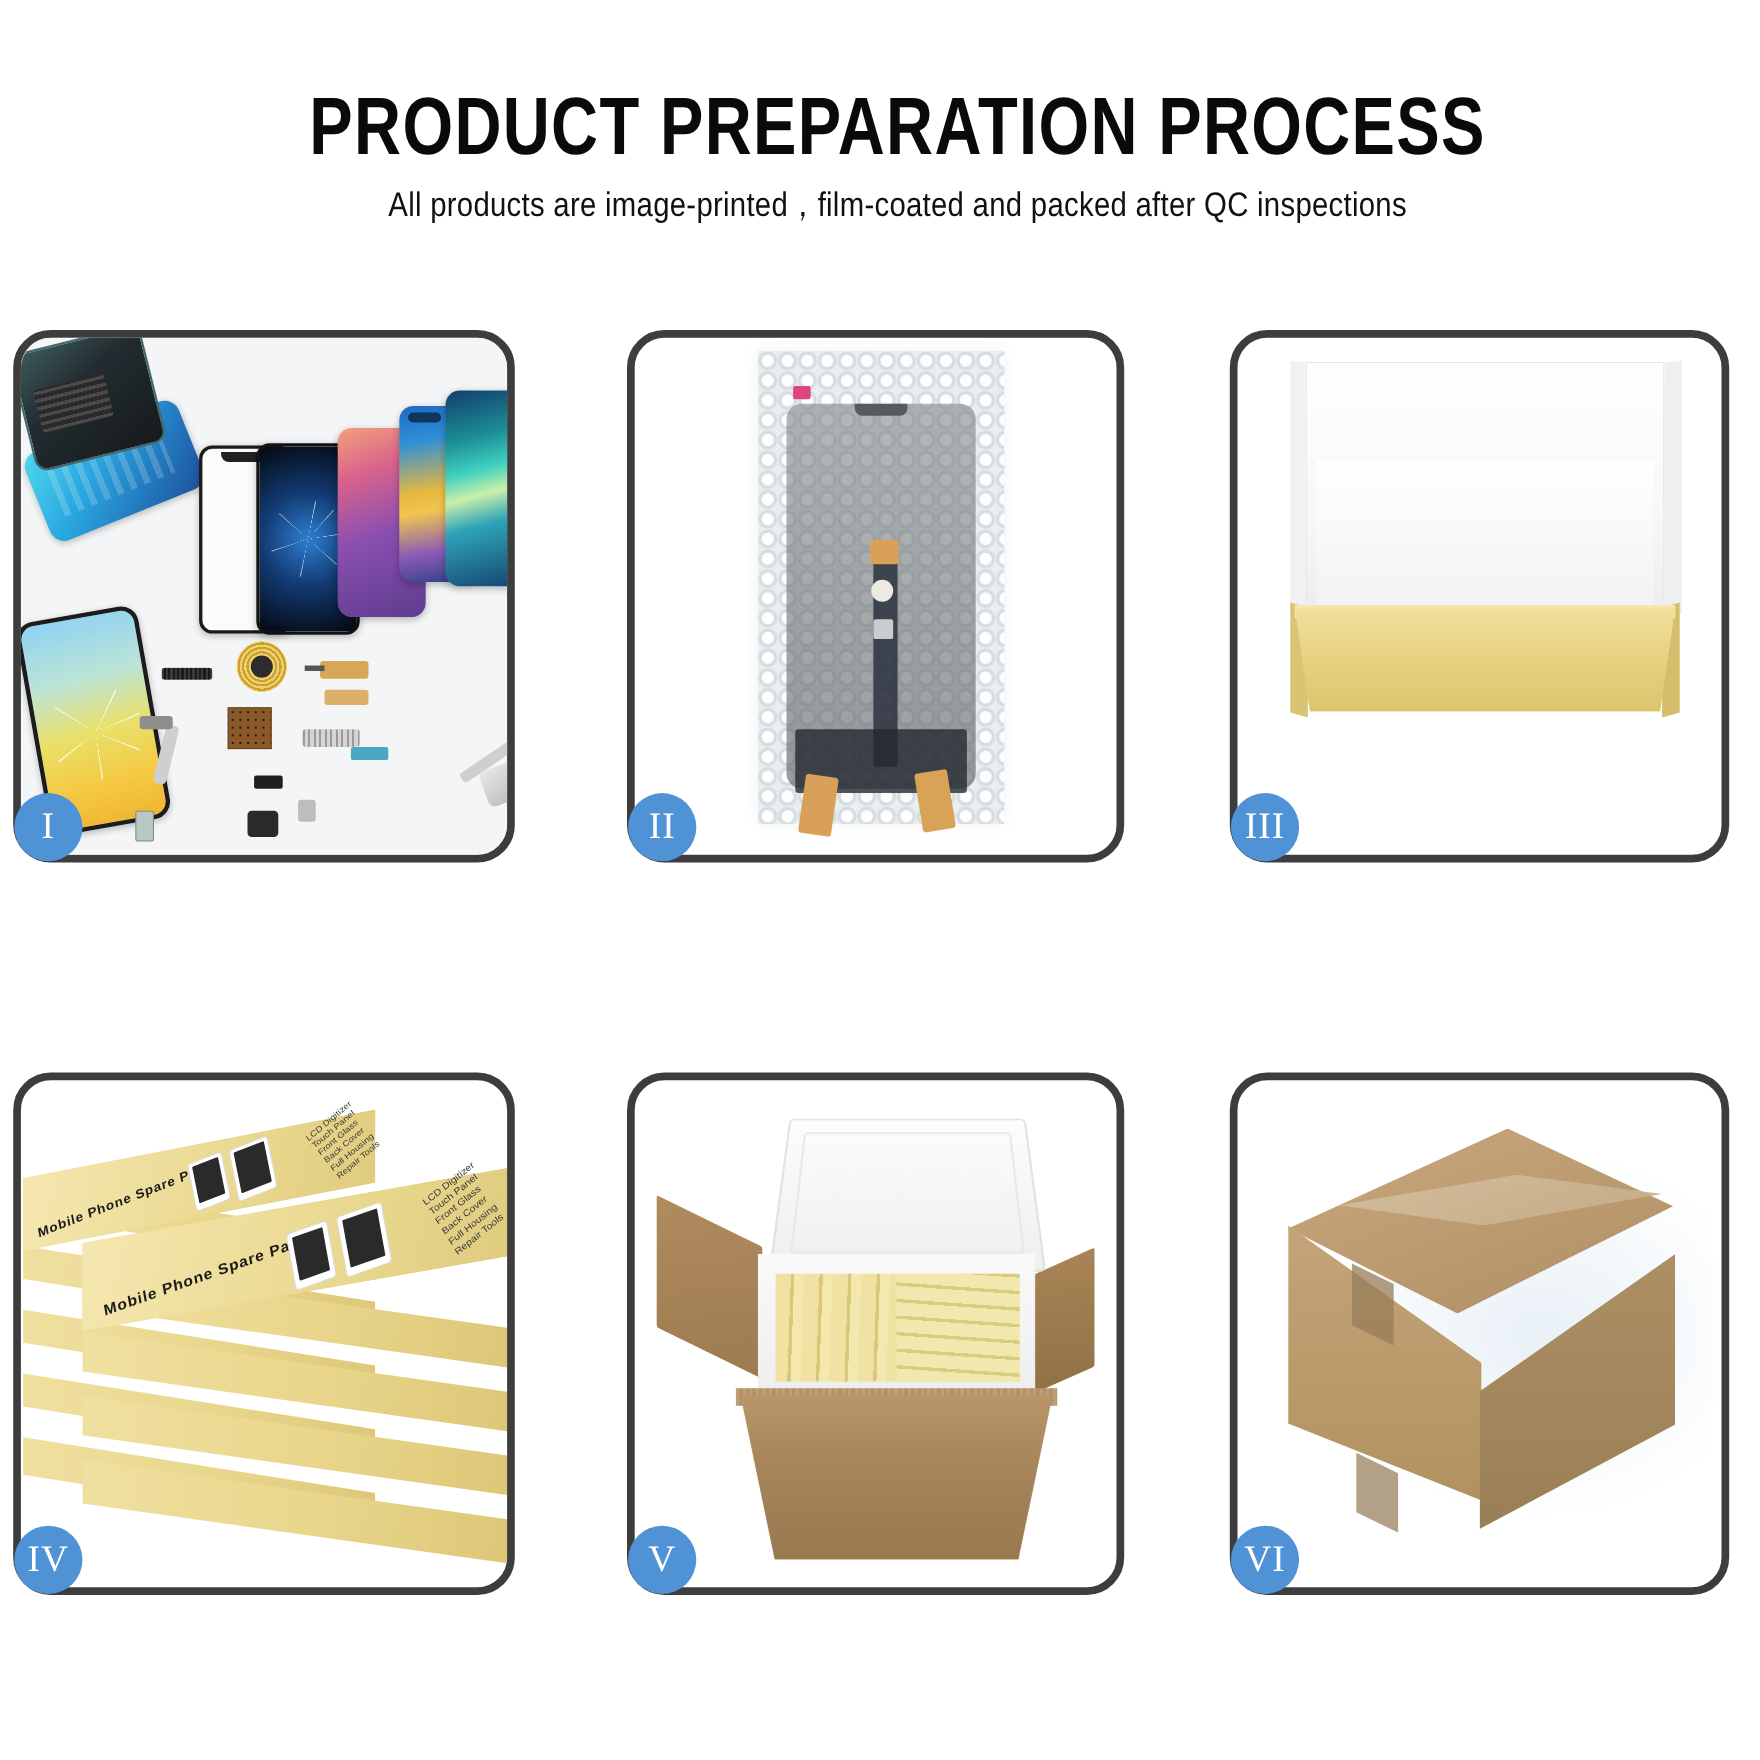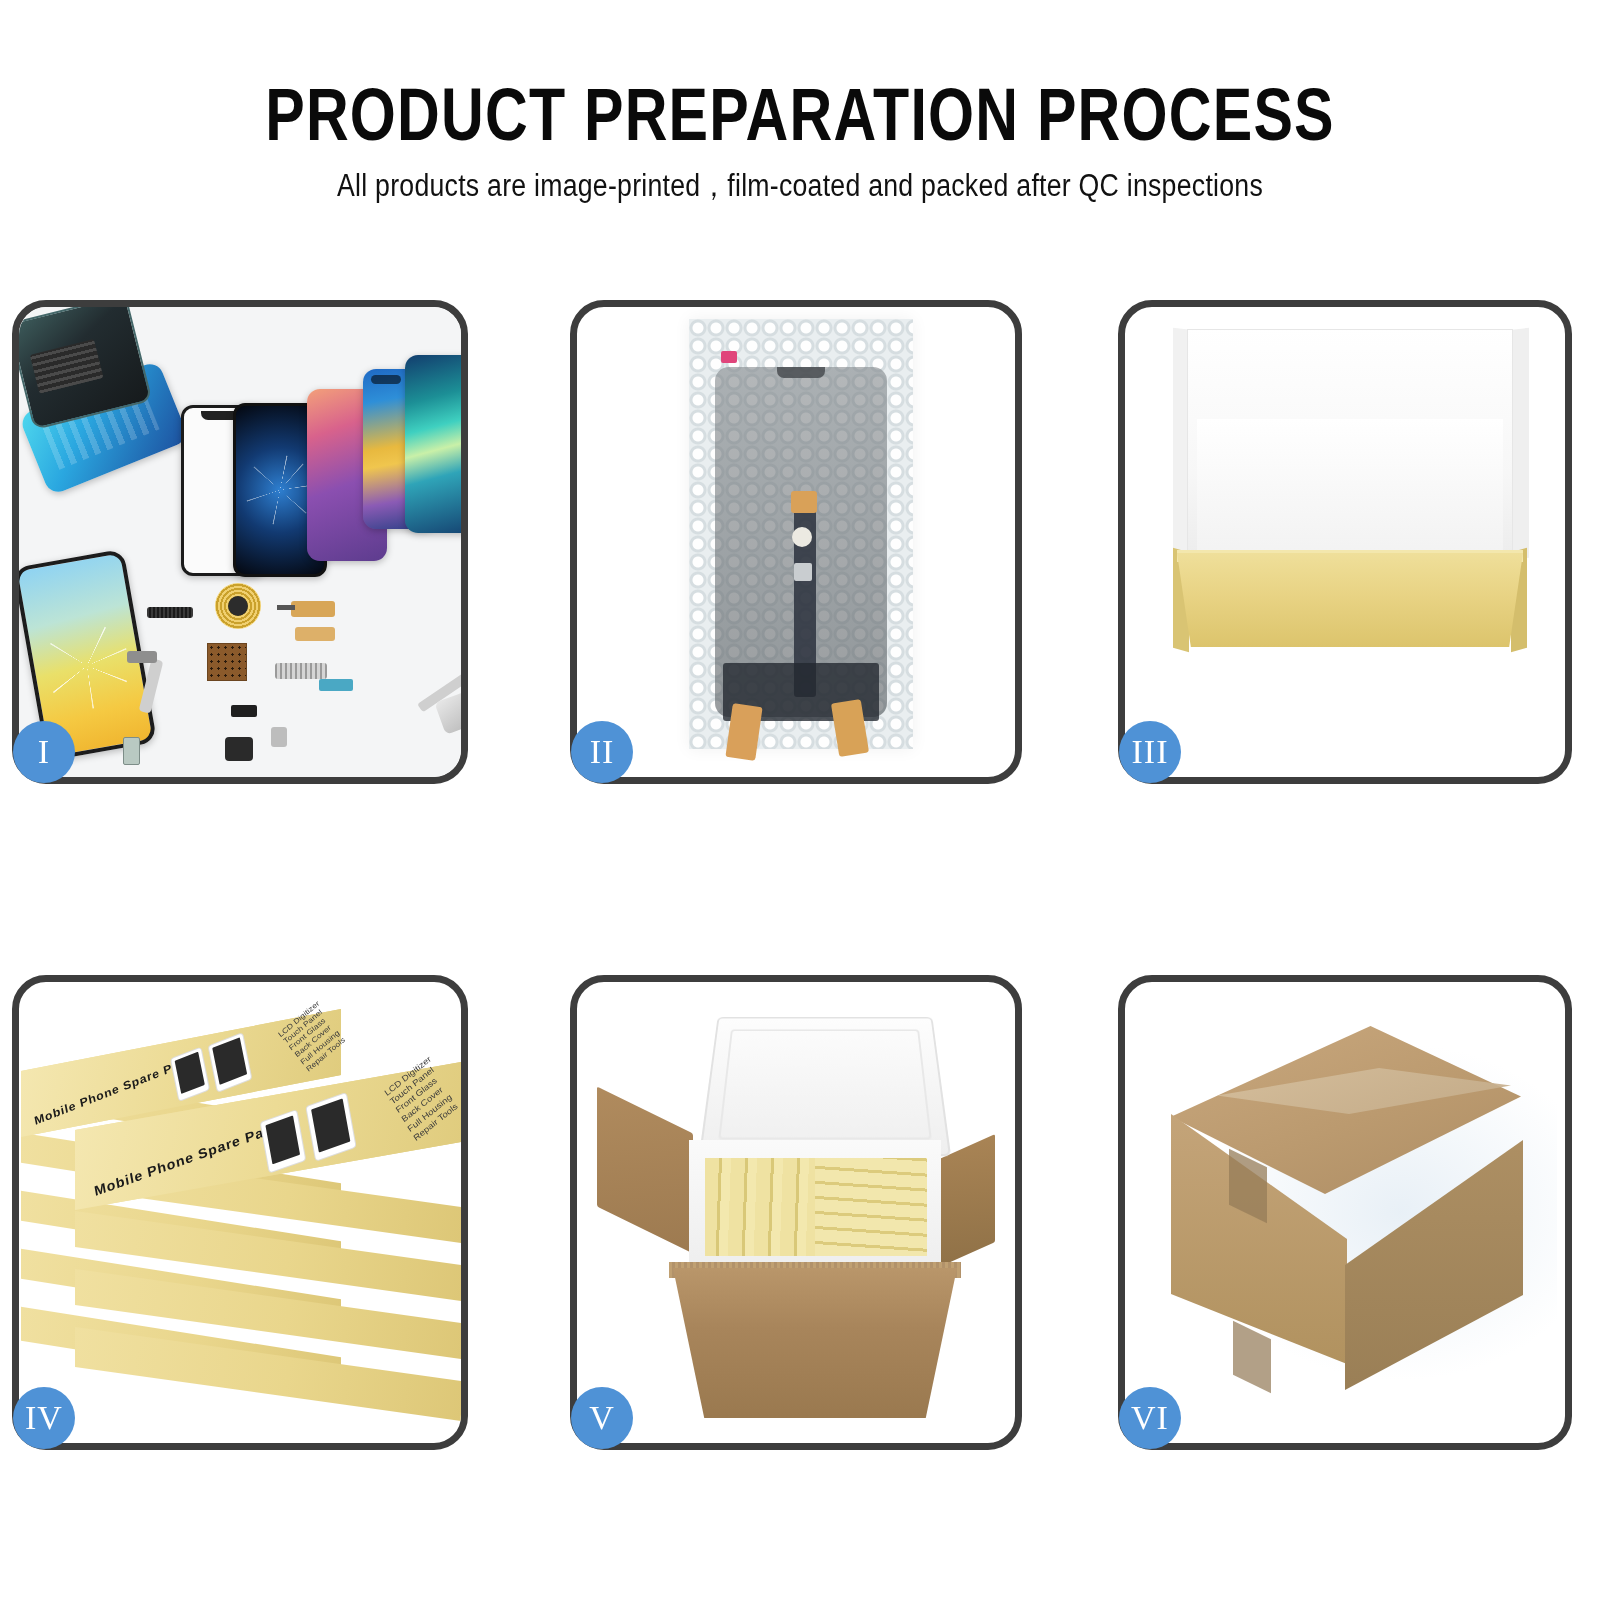--- a/index.html
+++ b/index.html
@@ -4,21 +4,21 @@
 <style>
   html,body{margin:0;padding:0;}
   body{
     width:1600px;height:1600px;
     background:#ffffff;
     font-family:"Liberation Sans", sans-serif;
     overflow:hidden;
     position:relative;
   }
   
-  #header{position:absolute;left:0;top:0;width:1572px;height:250px;}
+  #header{position:absolute;left:16px;top:0;width:1572px;height:250px;}
   #page-title{
     position:absolute;left:0;top:78px;width:1600px;
     text-align:center;
     font-family:"Liberation Sans", sans-serif;
     font-size:74px;font-weight:700;color:#0a0a0a;
     letter-spacing:1.5px;
     transform:scaleX(0.80);
     white-space:nowrap;
     line-height:1;
   }

